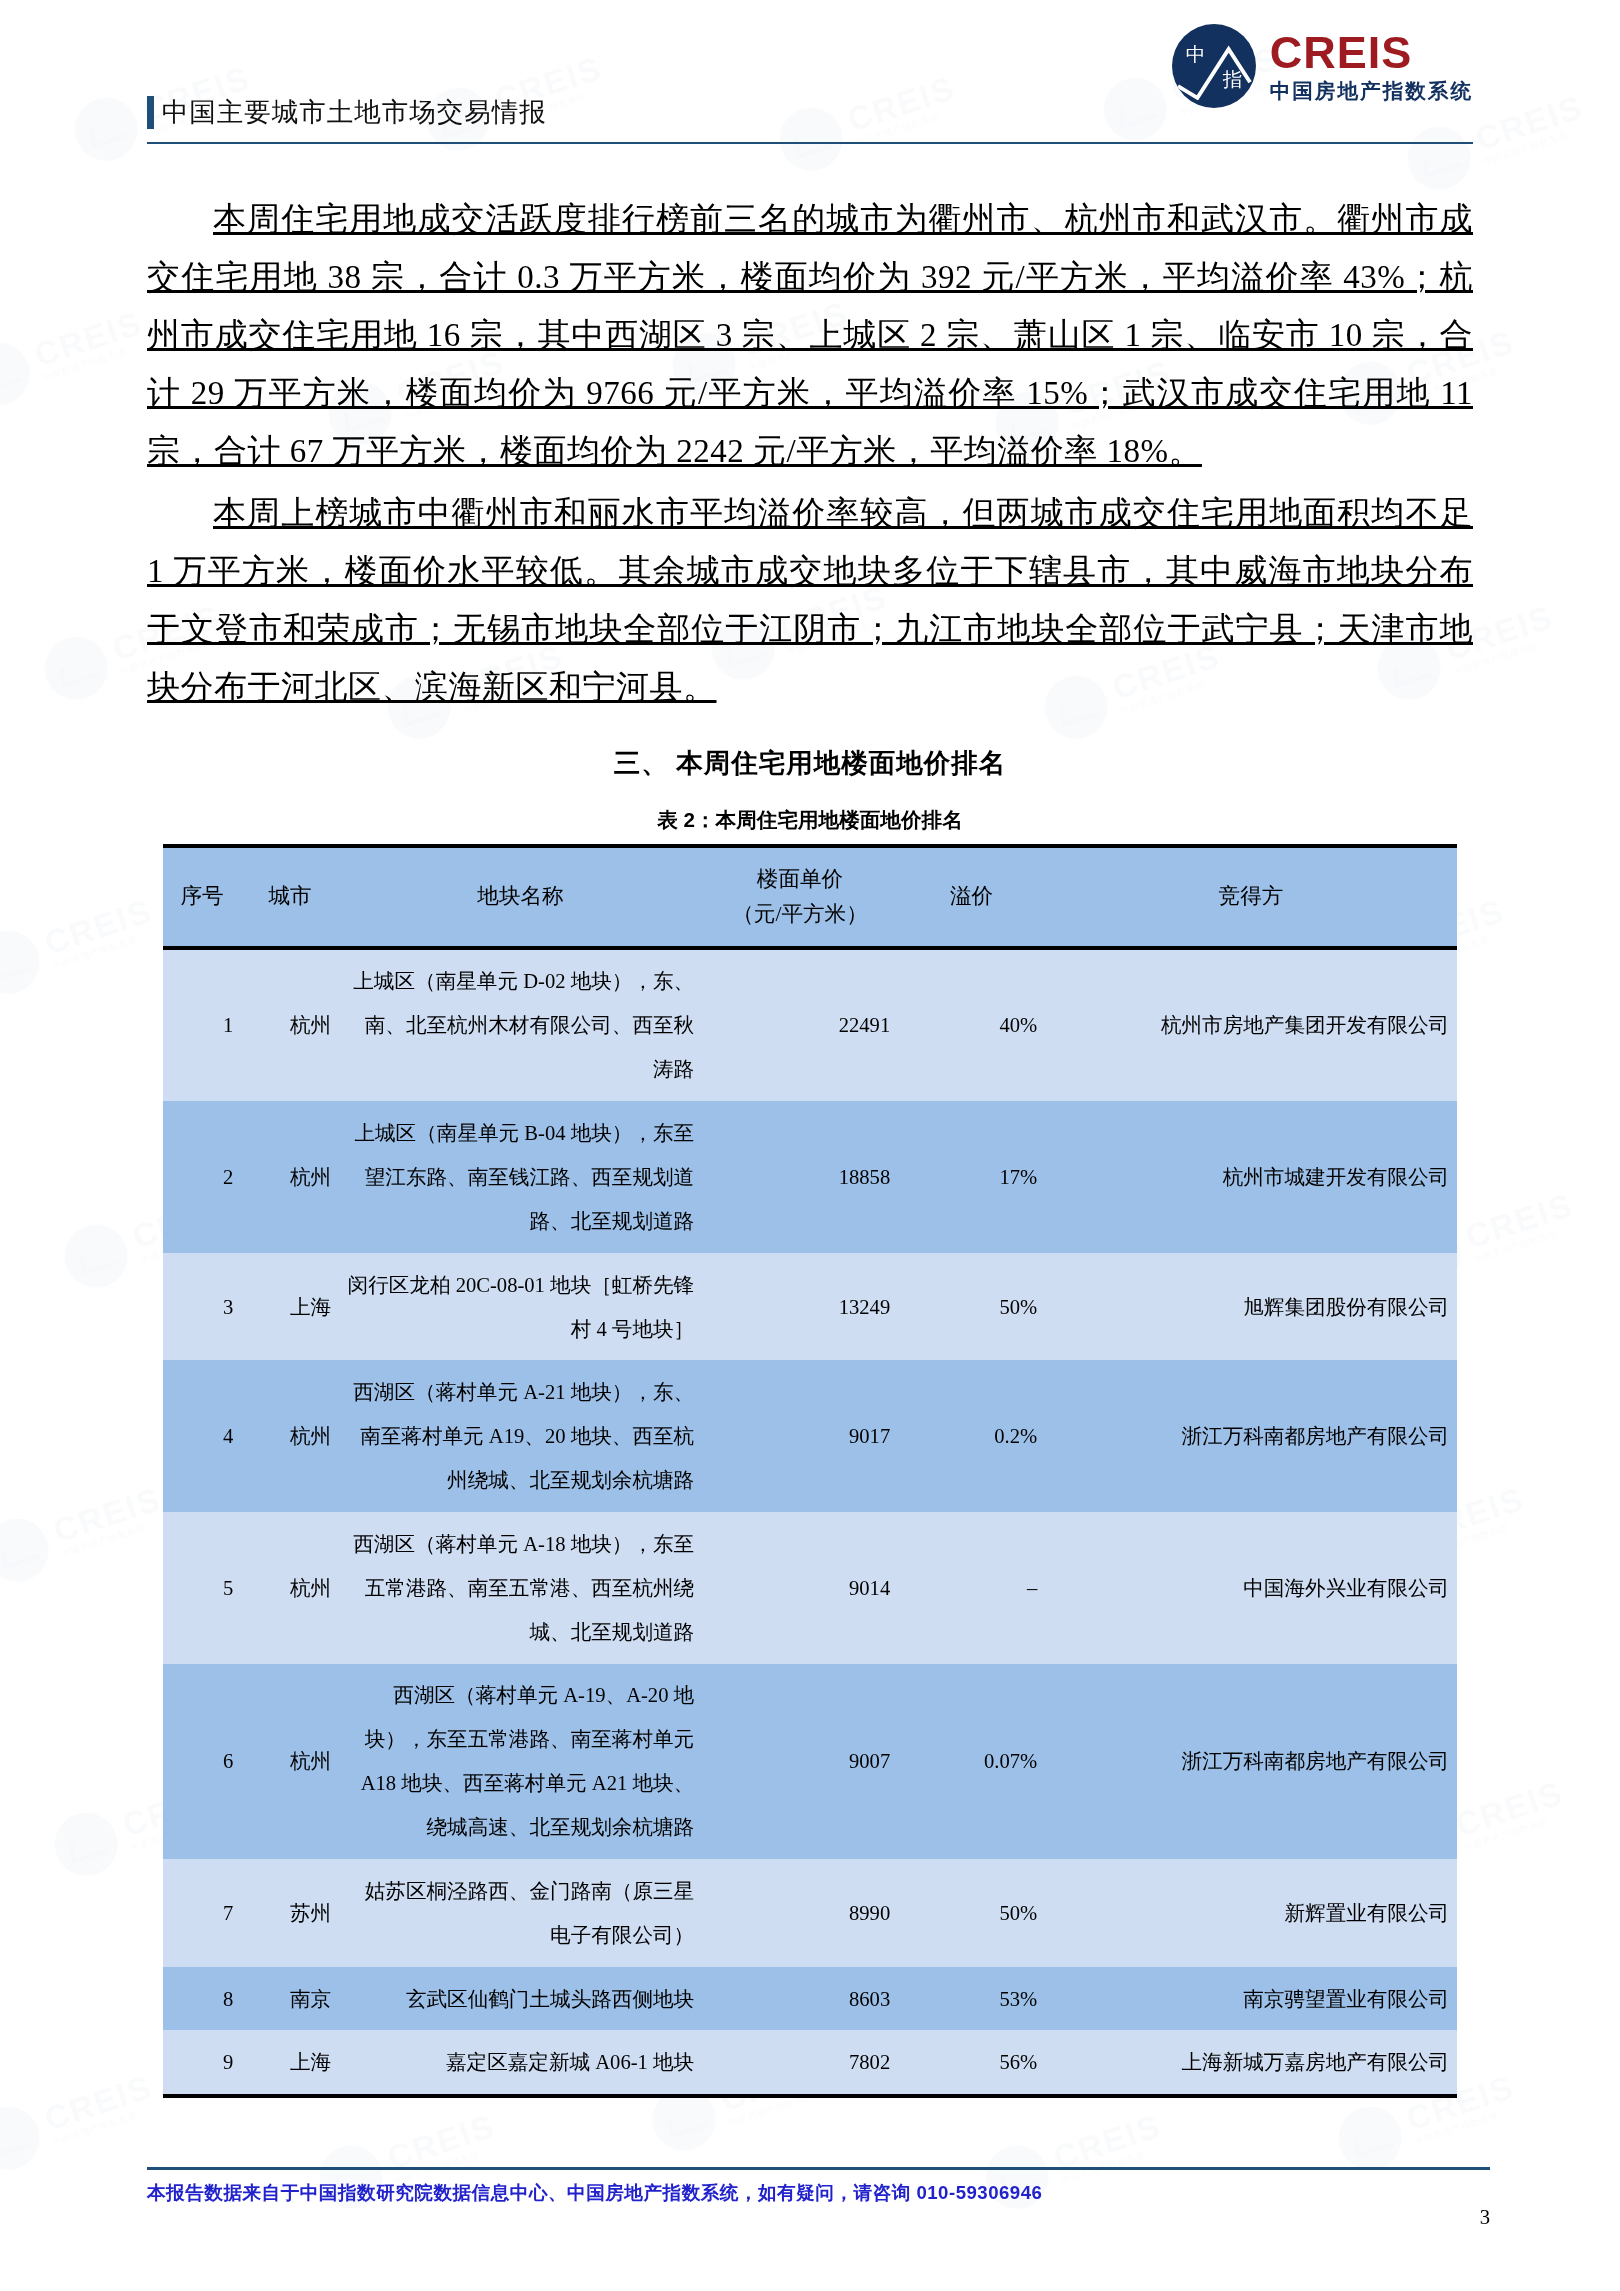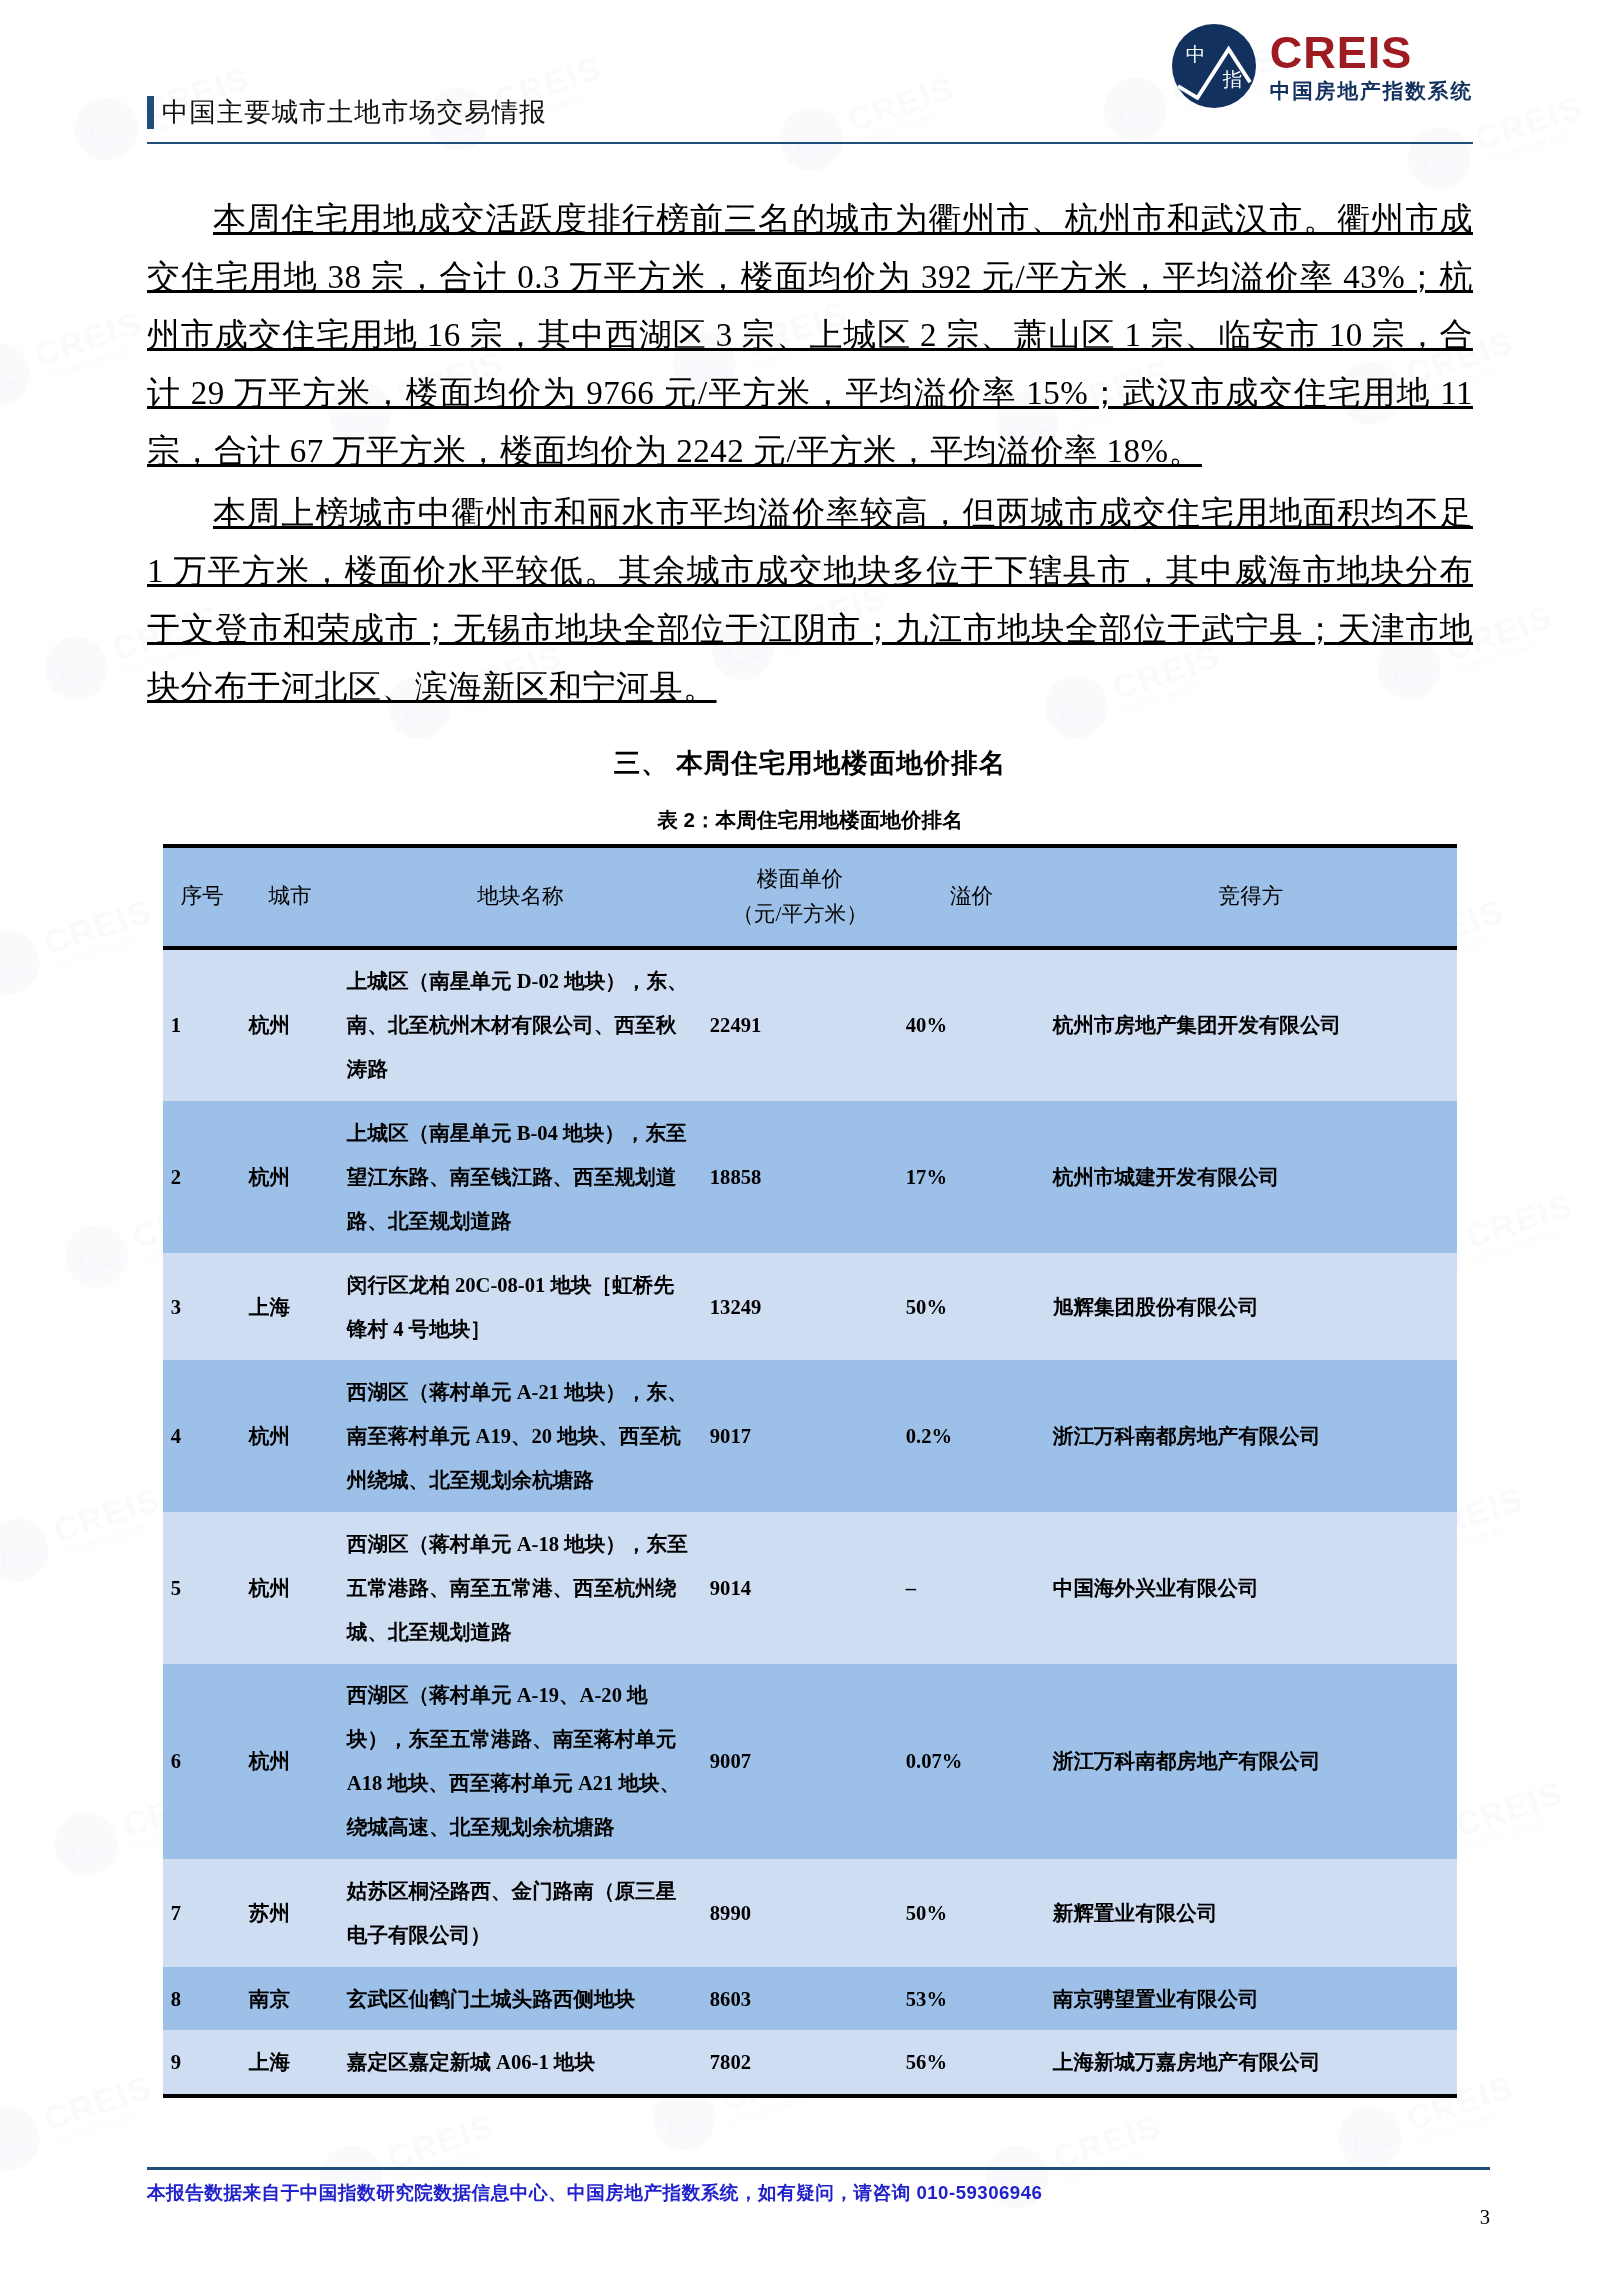--- a/index.html
+++ b/index.html
@@ -206,24 +206,23 @@
     padding: 13.7px 3.9px;
     text-align: center;
     line-height: 35px;
   }
   #land-table thead th .unit-split {
     display:block;
   }
   #land-table tbody td {
     font-size: 20.6px;
     padding: 9.8px 7.8px;
-    text-align: left;
+    text-align: right;
     line-height: 44px;
     vertical-align: middle;
-    font-weight: bold;
   }
   #land-table tbody tr.row-odd td  { background: #cfddf2; }
   #land-table tbody tr.row-even td { background: #9dc0e8; }
 
   .col-idx   { width: 78px; }
   .col-city  { width: 98px; }
   .col-name  { width: 363px; }
   .col-price { width: 196px; }
   .col-prem  { width: 147px; }
   .col-buyer { width: 412px; }

